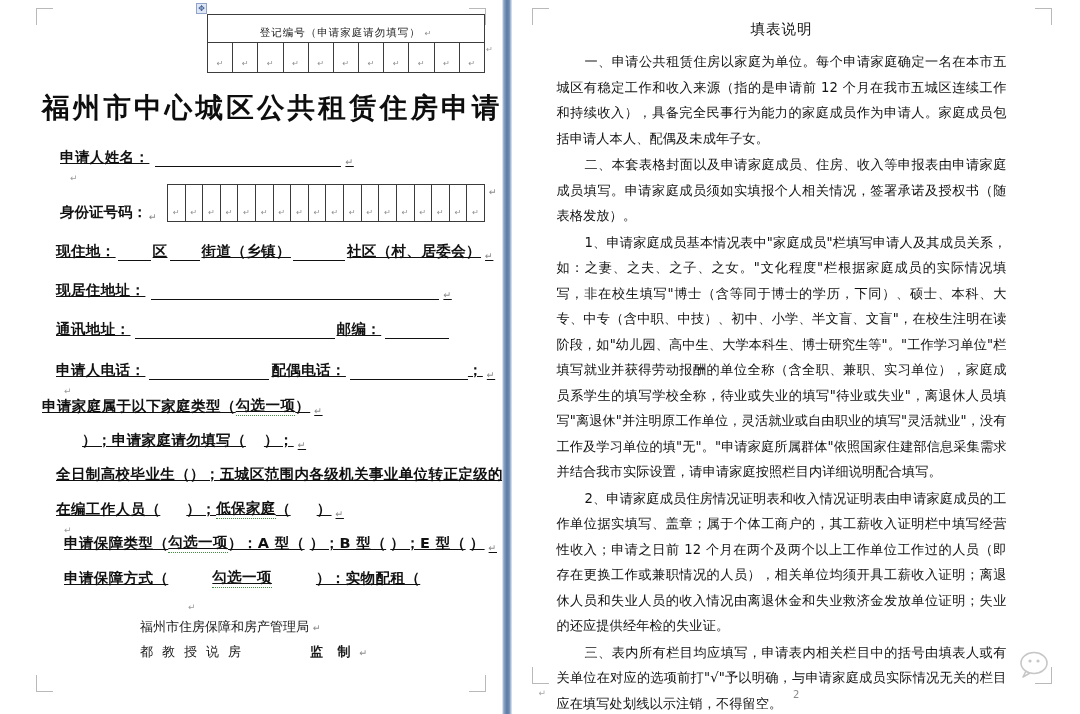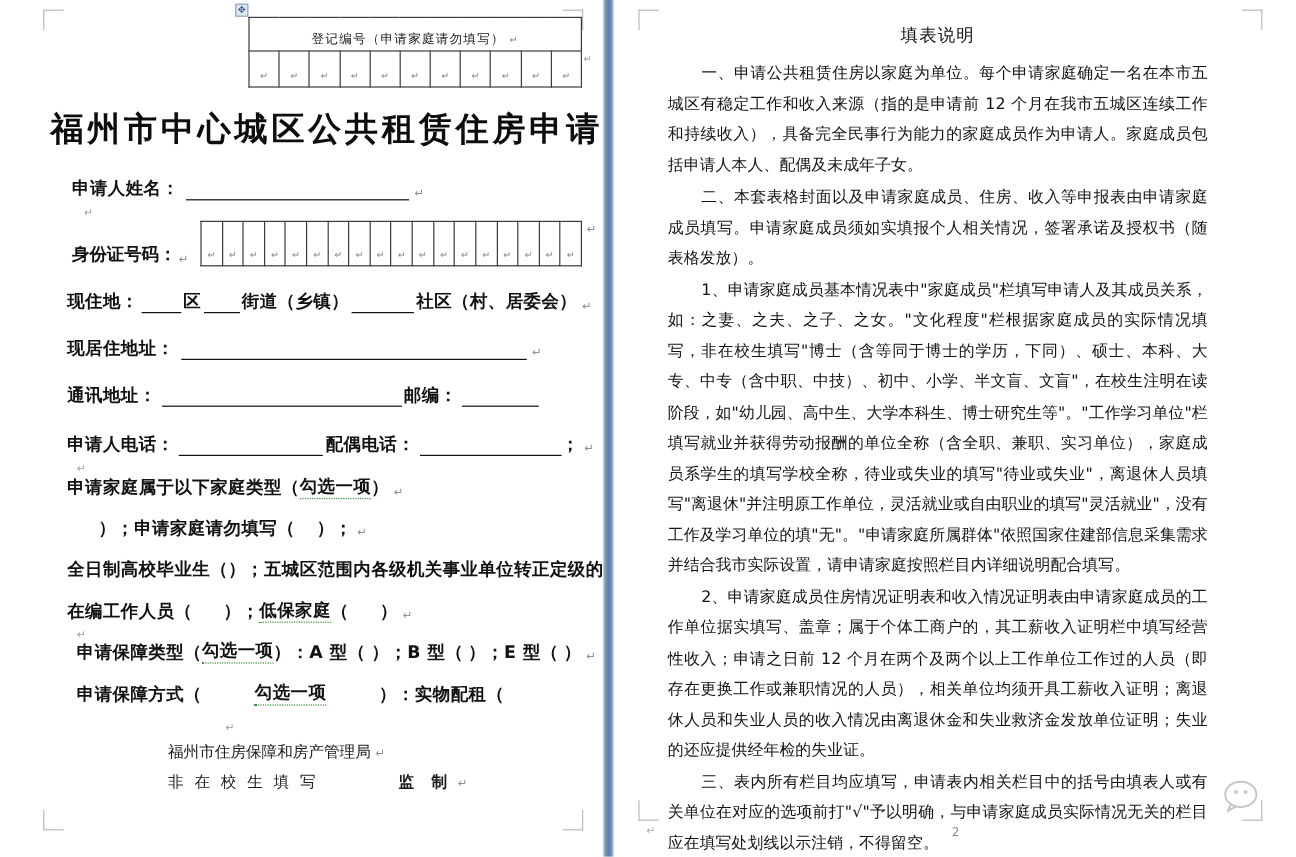--- a/index.html
+++ b/index.html
@@ -95,20 +95,21 @@
   
   .frow {
     font-size: 14.5px;
     font-weight: bold;
     color: #111;
     letter-spacing: 0.4px;
     white-space: nowrap;
     font-family: "DejaVu Sans", sans-serif;
     display: flex;
     align-items: flex-end;
+    text-decoration: underline;
   }
   .lbl { flex: 0 0 auto; }
   .rule { border-bottom: 1.6px solid #111; height: 1px; }
   .rule.r-name  { width: 186px; margin-left: 6px; }
   .rule.r-addr  { width: 288px; margin-left: 6px; }
   .rule.r-mail  { width: 200px; margin-left: 4px; }
   .rule.r-post  { width: 64px;  margin-left: 4px; }
   .rule.r-tel   { width: 120px; margin-left: 4px; }
   .rule.r-tel2  { width: 118px; margin-left: 4px; }
   .rule.s1 { width: 33px; margin: 0 2px; }
@@ -371,21 +372,21 @@
       <div class="frow" style="margin-top:22px; margin-left:14px;text-align:right;">
         <span class="lbl">申请人电话：</span>
         <span class="rule r-tel"></span>
         <span class="lbl" style="margin-left:2px;">配偶电话：</span>
         <span class="rule r-tel2"></span>
         <span class="lbl">；</span>
         <span class="eol">↵</span>
       </div>
       <div style="margin-left:16px; height:12px;"><span class="spacer-pil">↵</span></div>
 
-      <div class="frow" style="margin-top:4px; margin-left:14px;">
+      <div class="frow" style="margin-top:4px; ">
         <span class="lbl">申请家庭属于以下家庭类型（</span>
           <span class="lbl squig">勾选一项</span>
           <span class="lbl">）</span>
         <span class="eol">↵</span>
       </div>
 
       <div class="frow" style="margin-top:15px; margin-left:14px;">
           <span class="gap"></span>
           <span class="lbl">）；申请家庭请勿填写（</span>
           <span class="gap-sm"></span>
@@ -433,21 +434,21 @@
           <span class="gap"></span>
           <span class="lbl">）</span>
         <span class="eol">↵</span>
       </div>
 
       <div style="margin-left:140px; margin-top:8px;"><span class="spacer-pil">↵</span></div>
       <div class="issuer" style="margin-left:98px; margin-top:4px;">
         <span>福州市住房保障和房产管理局</span><span class="eol">↵</span>
       </div>
       <div style="display:flex; align-items:baseline; margin-left:98px; margin-top:7px;">
-        <span class="issuer wide">非在校生填写</span>
+        <span class="issuer wide">都教授说房</span>
         <span class="issuer" style="margin-left:60px; letter-spacing:5px;font-weight:bold;">监  制</span>
         <span class="eol">↵</span>
       </div>
     </div>
   </div>
 
   <div class="spine"></div>
 
   <div class="page page-right">
 

